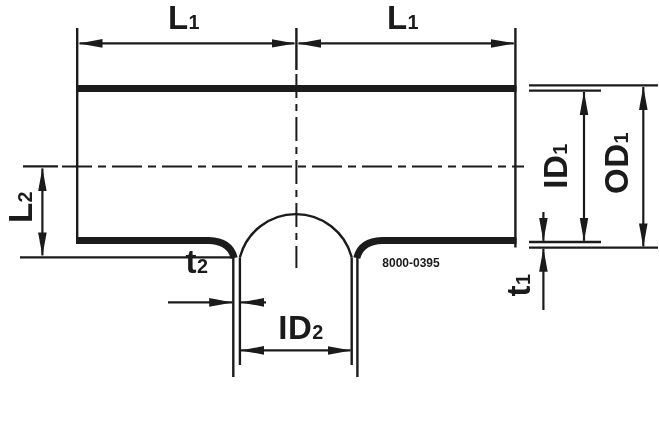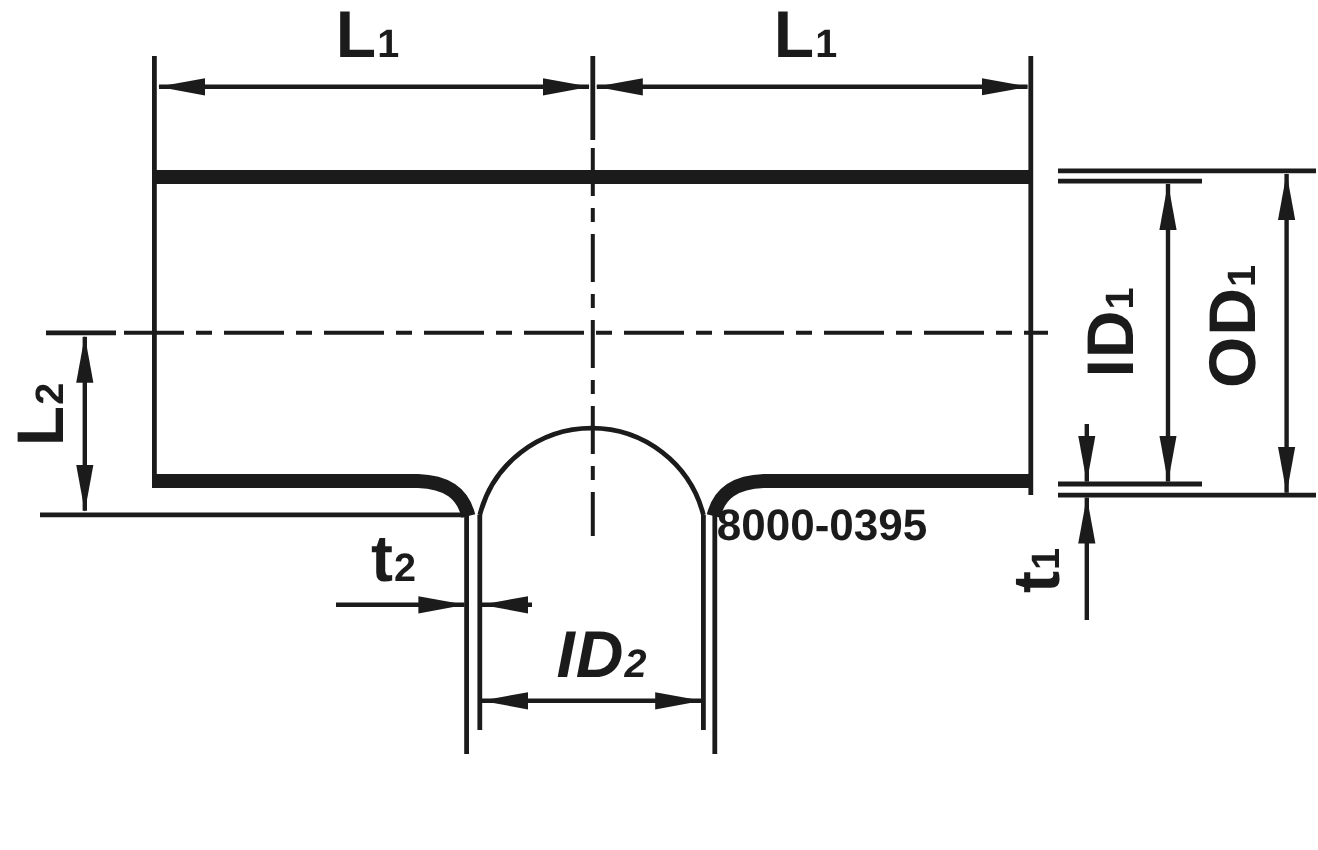--- a/index.html
+++ b/index.html
@@ -19,21 +19,21 @@
     white-space:nowrap;
     transform:translate(-50%,-50%);
     letter-spacing:0.5px;
     line-height:1;
   }
   .lbl.vert{transform:translate(-50%,-50%) rotate(-90deg);}
   .lbl .sub{font-size:0.6em;}
   .part-num{
     position:absolute;
     font-weight:bold;
-    font-size:22px;
+    font-size:12px;
     color:#1b1b1b;
     white-space:nowrap;
     transform:translate(-50%,-50%);
     line-height:1;
   }
 </style>
 </head>
 <body>
 
 <div class="stage">
@@ -130,20 +130,20 @@
   <div class="lbl" style="left:403px;top:17px;"><span>L</span><span class="sub">1</span></div>
 
   <div class="lbl vert" style="left:20px;top:207px;"><span>L</span><span class="sub">2</span></div>
 
   <div class="lbl vert" style="left:555px;top:166px;"><span>ID</span><span class="sub">1</span></div>
 
   <div class="lbl vert" style="left:616px;top:163px;"><span>OD</span><span class="sub">1</span></div>
 
   <div class="lbl vert" style="left:518px;top:285px;"><span>t</span><span class="sub">1</span></div>
 
-  <div class="lbl" style="left:197px;top:279px;"><span>t</span><span class="sub">2</span></div>
+  <div class="lbl" style="left:197px;top:261px;"><span>t</span><span class="sub">2</span></div>
 
-  <div class="lbl" style="left:301px;top:327px;font-style:italic;"><span>ID</span><span class="sub">2</span></div>
+  <div class="lbl" style="left:301px;top:327px;"><span>ID</span><span class="sub">2</span></div>
 
 
   <div class="part-num" style="left:411px;top:263px;">8000-0395</div>
 
 </div>
 
 </body></html>

